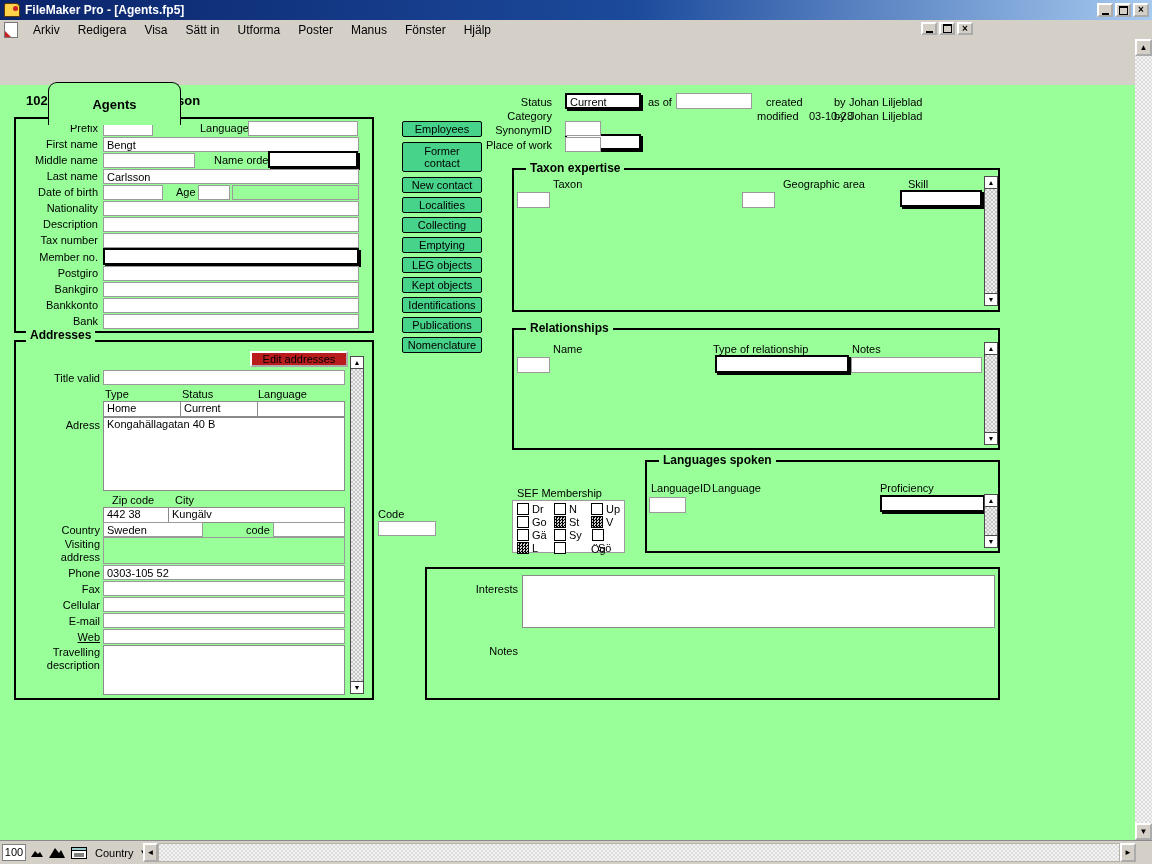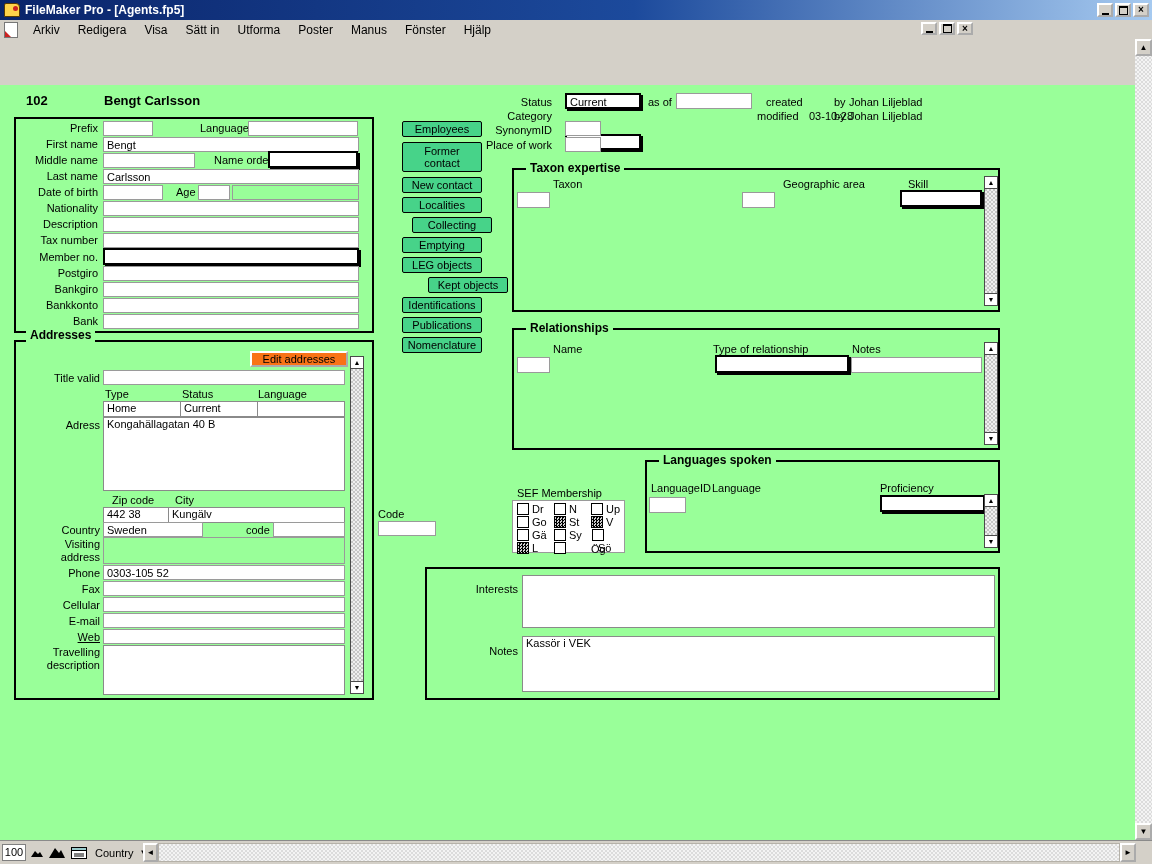--- a/index.html
+++ b/index.html
@@ -48,21 +48,21 @@
   .r{text-align:right;}
   .fld{position:absolute;background:#fff;border:1px solid #9a9a9a;box-sizing:border-box;
     font-size:11px;line-height:12px;padding:1px 3px;overflow:hidden;white-space:nowrap;}
   .thick{border:2px solid #000;box-shadow:2px 2px 0 #000;}
   .greenfld{background:#99ff99;}
   .fbox{position:absolute;border:2px solid #000;box-sizing:border-box;}
   .legend{position:absolute;font-weight:bold;font-size:12px;background:#99ff99;padding:0 4px;z-index:2;}
   .abtn{position:absolute;background:#47d389;border:1px solid #000;border-radius:2px;
     font-size:11px;line-height:12px;display:flex;align-items:center;justify-content:center;
     text-align:center;box-sizing:border-box;cursor:default;}
-  .graybtn{position:absolute;background:#f97316;border:2px outset #fff;box-sizing:border-box;
+  .graybtn{position:absolute;background:#b91c1c;border:2px outset #fff;box-sizing:border-box;
     font-size:11px;display:flex;align-items:center;justify-content:center;cursor:default;}
   .cell{position:absolute;background:#fff;border:1px solid #8a8a8a;box-sizing:border-box;
     font-size:11px;line-height:13px;padding:0 3px;overflow:hidden;}
   .area{white-space:normal;line-height:13px;}
   .dither{background-color:#d8d8d8;background-image:repeating-conic-gradient(#efefef 0% 25%,#c6c6c6 0% 50%);background-size:4px 4px;}
   .psb{position:absolute;width:14px;border:1px solid #4a4a4a;box-sizing:border-box;}
   .psb .up,.psb .dn{position:absolute;left:0;width:12px;height:11px;background:#fff;
     font-size:7px;line-height:11px;text-align:center;}
   .psb .up{top:0;border-bottom:1px solid #4a4a4a;}
   .psb .dn{bottom:0;border-top:1px solid #4a4a4a;}
@@ -128,20 +128,21 @@
       <span class="wbtn small">
           <span class="restbox"></span>
         </span>
       <span class="wbtn small">×</span>
     </span>
   </div>
 
   <div class="tabrow">
     <div class="graypatch"></div>
     <div class="tab t-i">i</div>
+    <div class="tab t-agents">Agents</div>
     <div class="tab t-taxa">Taxa</div>
     <div class="tab t-comm">Communication</div>
     <div class="tab t-coll">Collection events</div>
     <div class="tab t-obj">Objects</div>
     <div class="tab t-loc">Localities</div>
     <div class="tab t-doc">Documentation</div>
   </div>
 
   <div class="main"></div>
 
@@ -198,24 +199,24 @@
   <div class="fld" style="left:103px;top:282px;width:256px;height:15px;"></div>
   <div class="lab r" style="left:18px;top:299px;width:80px;">Bankkonto</div>
   <div class="fld" style="left:103px;top:298px;width:256px;height:15px;"></div>
   <div class="lab r" style="left:18px;top:315px;width:80px;">Bank</div>
   <div class="fld" style="left:103px;top:314px;width:256px;height:15px;"></div>
 
   <div class="abtn" style="left:402px;top:121px;width:80px;height:16px;">Employees</div>
   <div class="abtn" style="left:402px;top:142px;width:80px;height:30px;padding:0 10px;">Former contact</div>
   <div class="abtn" style="left:402px;top:177px;width:80px;height:16px;">New contact</div>
   <div class="abtn" style="left:402px;top:197px;width:80px;height:16px;">Localities</div>
-  <div class="abtn" style="left:412px;top:217px;width:80px;height:16px;">Collecting</div>
+  <div class="abtn" style="left:402px;top:217px;width:80px;height:16px;">Collecting</div>
   <div class="abtn" style="left:402px;top:237px;width:80px;height:16px;">Emptying</div>
   <div class="abtn" style="left:402px;top:257px;width:80px;height:16px;">LEG objects</div>
-  <div class="abtn" style="left:402px;top:277px;width:80px;height:16px;margin-left:26px;">Kept objects</div>
+  <div class="abtn" style="left:402px;top:277px;width:80px;height:16px;">Kept objects</div>
   <div class="abtn" style="left:402px;top:297px;width:80px;height:16px;">Identifications</div>
   <div class="abtn" style="left:402px;top:317px;width:80px;height:16px;">Publications</div>
   <div class="abtn" style="left:402px;top:337px;width:80px;height:16px;">Nomenclature</div>
 
   <div class="fbox" style="left:512px;top:168px;width:488px;height:144px;"></div>
   <div class="legend" style="left:526px;top:161px;">Taxon expertise</div>
   <div class="lab" style="left:553px;top:178px;">Taxon</div>
   <div class="lab" style="left:783px;top:178px;">Geographic area</div>
   <div class="lab" style="left:908px;top:178px;">Skill</div>
   <div class="fld" style="left:517px;top:192px;width:33px;height:16px;"></div>
@@ -340,21 +341,20 @@
   <div class="fld thick" style="left:880px;top:495px;width:105px;height:17px;"></div>
   <div class="psb dither" style="left:984px;top:494px;height:54px;">
     <span class="up">▲</span>
     <span class="dn">▼</span>
   </div>
 
   <div class="fbox" style="left:425px;top:567px;width:575px;height:133px;"></div>
   <div class="lab r" style="left:458px;top:583px;width:60px;">Interests</div>
   <div class="cell area" style="left:522px;top:575px;width:473px;height:53px;"></div>
   <div class="lab r" style="left:468px;top:645px;width:50px;">Notes</div>
-  <div class="cell area" style="left:522px;top:636px;width:473px;height:56px;">Kassör i VEK</div>
 
   <div class="vsb"></div>
   <div class="sbbtn" style="left:1135px;top:39px;width:17px;height:17px;">▲</div>
   <div class="sbbtn" style="left:1135px;top:823px;width:17px;height:17px;">▼</div>
 
   <div class="statusbar">
     <div class="zoombox">100</div>
     <div class="sbicon" style="left:27px;width:20px;">
       <svg width="14" height="10">
           <polygon points="1,9 5,3 8,6 10,4 13,9" fill="#000"></polygon>

